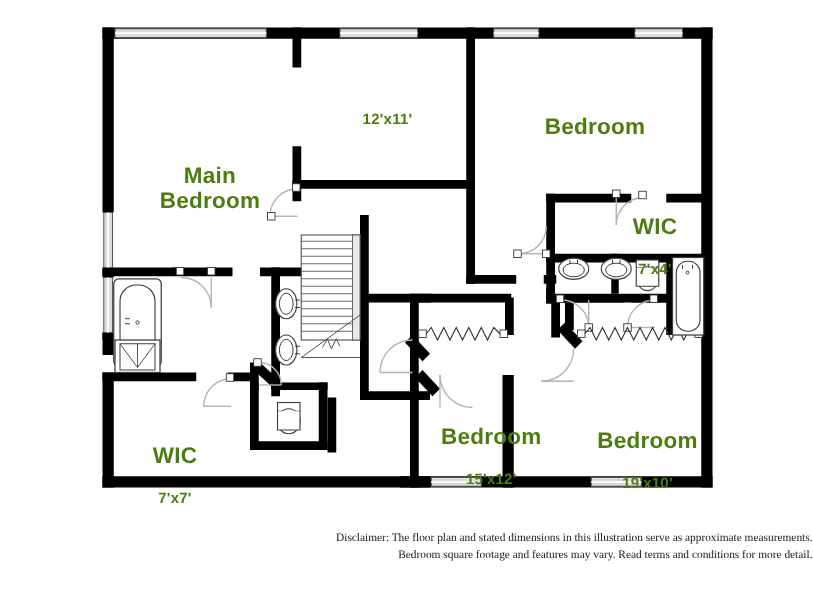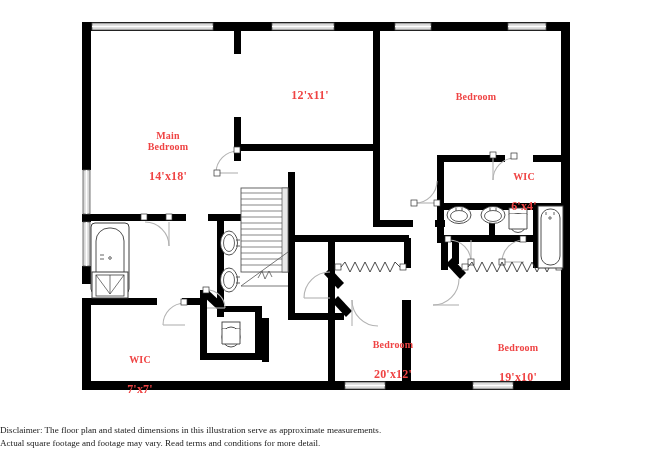--- a/index.html
+++ b/index.html
@@ -24,36 +24,36 @@
     position: absolute;
     left: 0;
     top: 0;
     width: 650px;
     height: 473px;
     display: block;
   }
   .room-label {
     position: absolute;
     text-align: center;
-    font-family: Liberation Serif, serif;
+    font-family: Liberation Sans, sans-serif;
     font-weight: bold;
-    color: #ef4444;
+    color: #4d7c0f;
     line-height: 1.12;
     letter-spacing: 0.2px;
     white-space: pre-line;
     pointer-events: none;
   }
-  .room-label .rl-name { display: block; font-size: 10px; }
+  .room-label .rl-name { display: block; font-size: 18px; }
   .room-label .rl-dim  { display: block; font-size: 12px; }
   .disclaimer {
     position: absolute;
     left: 0;
     top: 424px;
     width: 650px;
-    text-align: left;
+    text-align: right;
     font-family: "Liberation Serif", serif;
     font-size: 9.1px;
     color: #1a1a1a;
     line-height: 1.45;
   }
   .disclaimer span { display: block; }
 </style>
 </head>
 <body>
 
@@ -336,49 +336,48 @@
         <circle cx="550" cy="218" r="1.2" fill="none" stroke="#3c3c3c" stroke-width="0.8"></circle>
         <line x1="546" y1="212" x2="546" y2="215" stroke="#3c3c3c" stroke-width="0.8"></line>
         <line x1="554" y1="212" x2="554" y2="215" stroke="#3c3c3c" stroke-width="0.8"></line>
       </g>
     </g>
   </svg>
 
   <div class="room-label" style="left:108px; top:112px; width:120px;">
     <span class="rl-name">Main
 Bedroom</span>
-    <span class="rl-dim">14'x18'</span>
   </div>
 
   <div class="room-label" style="left:250px; top:71px; width:120px;">
     <span class="rl-dim">12'x11'</span>
   </div>
 
   <div class="room-label" style="left:416px; top:73px; width:120px;">
     <span class="rl-name">Bedroom</span>
   </div>
 
   <div class="room-label" style="left:484px; top:153px; width:80px;">
     <span class="rl-name">WIC</span>
-    <span class="rl-dim">6'x4'</span>
+    <span class="rl-dim">7'x4'</span>
   </div>
 
   <div class="room-label" style="left:100px; top:336px; width:80px;">
     <span class="rl-name">WIC</span>
     <span class="rl-dim">7'x7'</span>
   </div>
 
   <div class="room-label" style="left:333px; top:321px; width:120px;">
     <span class="rl-name">Bedroom</span>
-    <span class="rl-dim">20'x12'</span>
+    <span class="rl-dim">15'x12'</span>
   </div>
 
   <div class="room-label" style="left:458px; top:324px; width:120px;">
     <span class="rl-name">Bedroom</span>
     <span class="rl-dim">19'x10'</span>
   </div>
 
   <div class="disclaimer">
     <span>Disclaimer: The floor plan and stated dimensions in this illustration serve as approximate measurements.</span>
-    <span>Actual square footage and footage may vary. Read terms and conditions for more detail.</span>
+    <span>Bedroom square footage and features may vary. Read terms and conditions for more detail.</span>
   </div>
 
 </div>
 
 </body></html>

